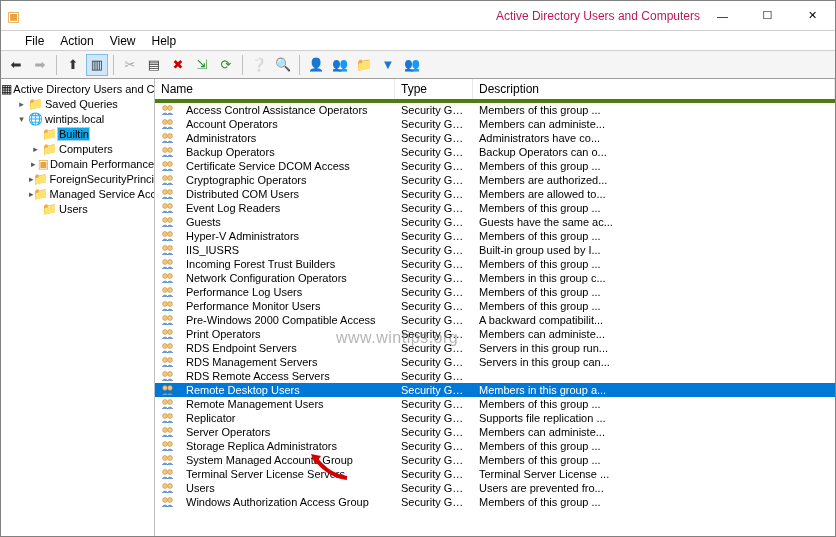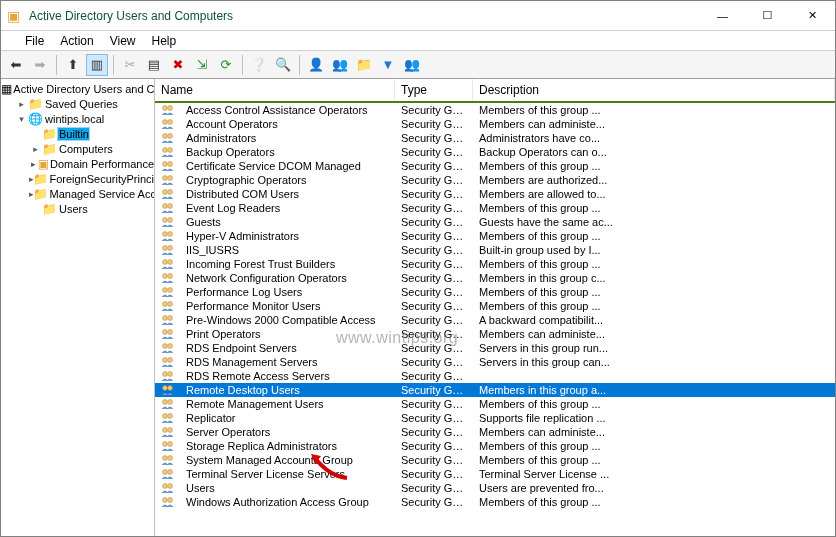--- a/index.html
+++ b/index.html
@@ -21,21 +21,21 @@
     padding: 0 0 0 6px;
     border-bottom: 1px solid #d0d0d0;
     background: #fff;
   }
   .titlebar .app-icon {
     width: 16px; height: 16px;
     margin-right: 6px;
     font-size: 14px;
     color: #e8a33d;
   }
-  .titlebar .title-text { flex: 1; font-size: 12px; color: #14532d; }
+  .titlebar .title-text { flex: 1; font-size: 12px; color: #be185d; text-align: right; }
   .titlebar .win-controls { display: flex; }
   .titlebar .win-btn {
     width: 45px; height: 29px;
     display: flex; align-items: center; justify-content: center;
     font-size: 11px; color: #000;
   }
   .menubar {
     height: 20px;
     display: flex;
     align-items: center;
@@ -102,21 +102,21 @@
   .list-pane {
     flex: 1;
     overflow: hidden;
     background:#fff;
   }
   .list-header {
     display: flex;
     height: 24px;
     align-items: flex-start;
     background:#fff;
-    border-bottom: 2px solid #4d7c0f;
+    border-bottom: 4px solid #4d7c0f;
   }
   .list-header .col {
     padding: 0 6px;
     font-size: 12px;
     color:#000;
     border-right: 1px solid #e8e8e8;
     height:100%;
     display:flex;
     align-items:center;
   }
@@ -331,21 +331,21 @@
         <div class="row">
           <div class="c c-name">
             <span class="grp-icon">
               <svg viewBox="0 0 14 12">
                 <circle cx="4" cy="4" r="2.4" fill="#f2c97d" stroke="#b8863b" stroke-width="0.6"></circle>
                 <circle cx="9" cy="4" r="2.4" fill="#f2c97d" stroke="#b8863b" stroke-width="0.6"></circle>
                 <path d="M1 11 Q4 7 7 11" fill="#6e9fd4" stroke="#3a6fa8" stroke-width="0.5"></path>
                 <path d="M6 11 Q9 7 12 11" fill="#6e9fd4" stroke="#3a6fa8" stroke-width="0.5"></path>
               </svg>
             </span>
-            <span>Certificate Service DCOM Managed</span>
+            <span>Certificate Service DCOM Access</span>
           </div>
           <div class="c c-type">Security Group...</div>
           <div class="c c-desc">Members of this group ...</div>
         </div>
         <div class="row">
           <div class="c c-name">
             <span class="grp-icon">
               <svg viewBox="0 0 14 12">
                 <circle cx="4" cy="4" r="2.4" fill="#f2c97d" stroke="#b8863b" stroke-width="0.6"></circle>
                 <circle cx="9" cy="4" r="2.4" fill="#f2c97d" stroke="#b8863b" stroke-width="0.6"></circle>

